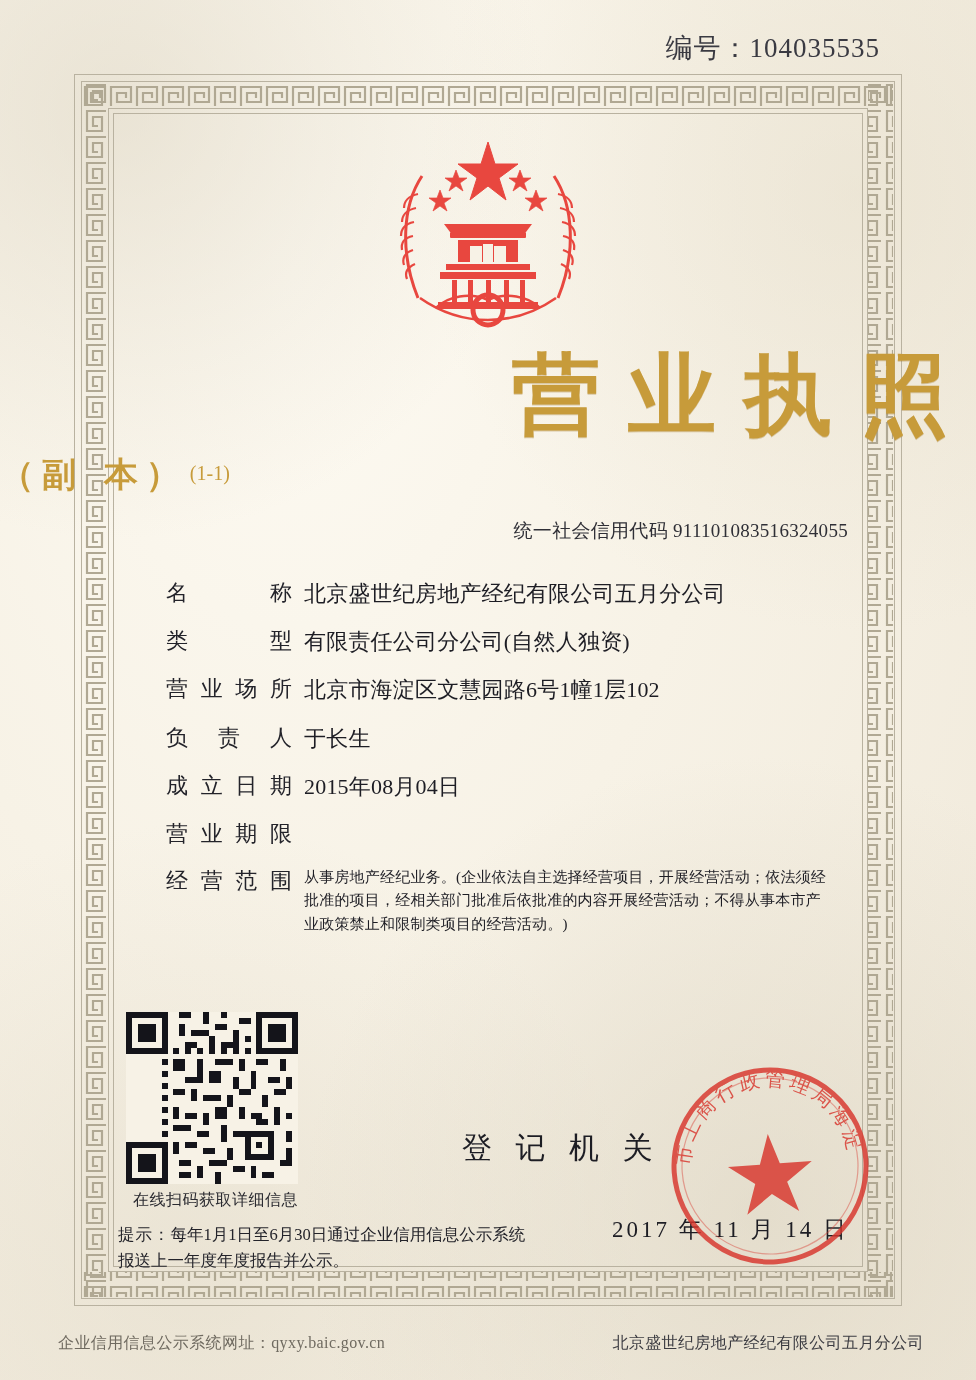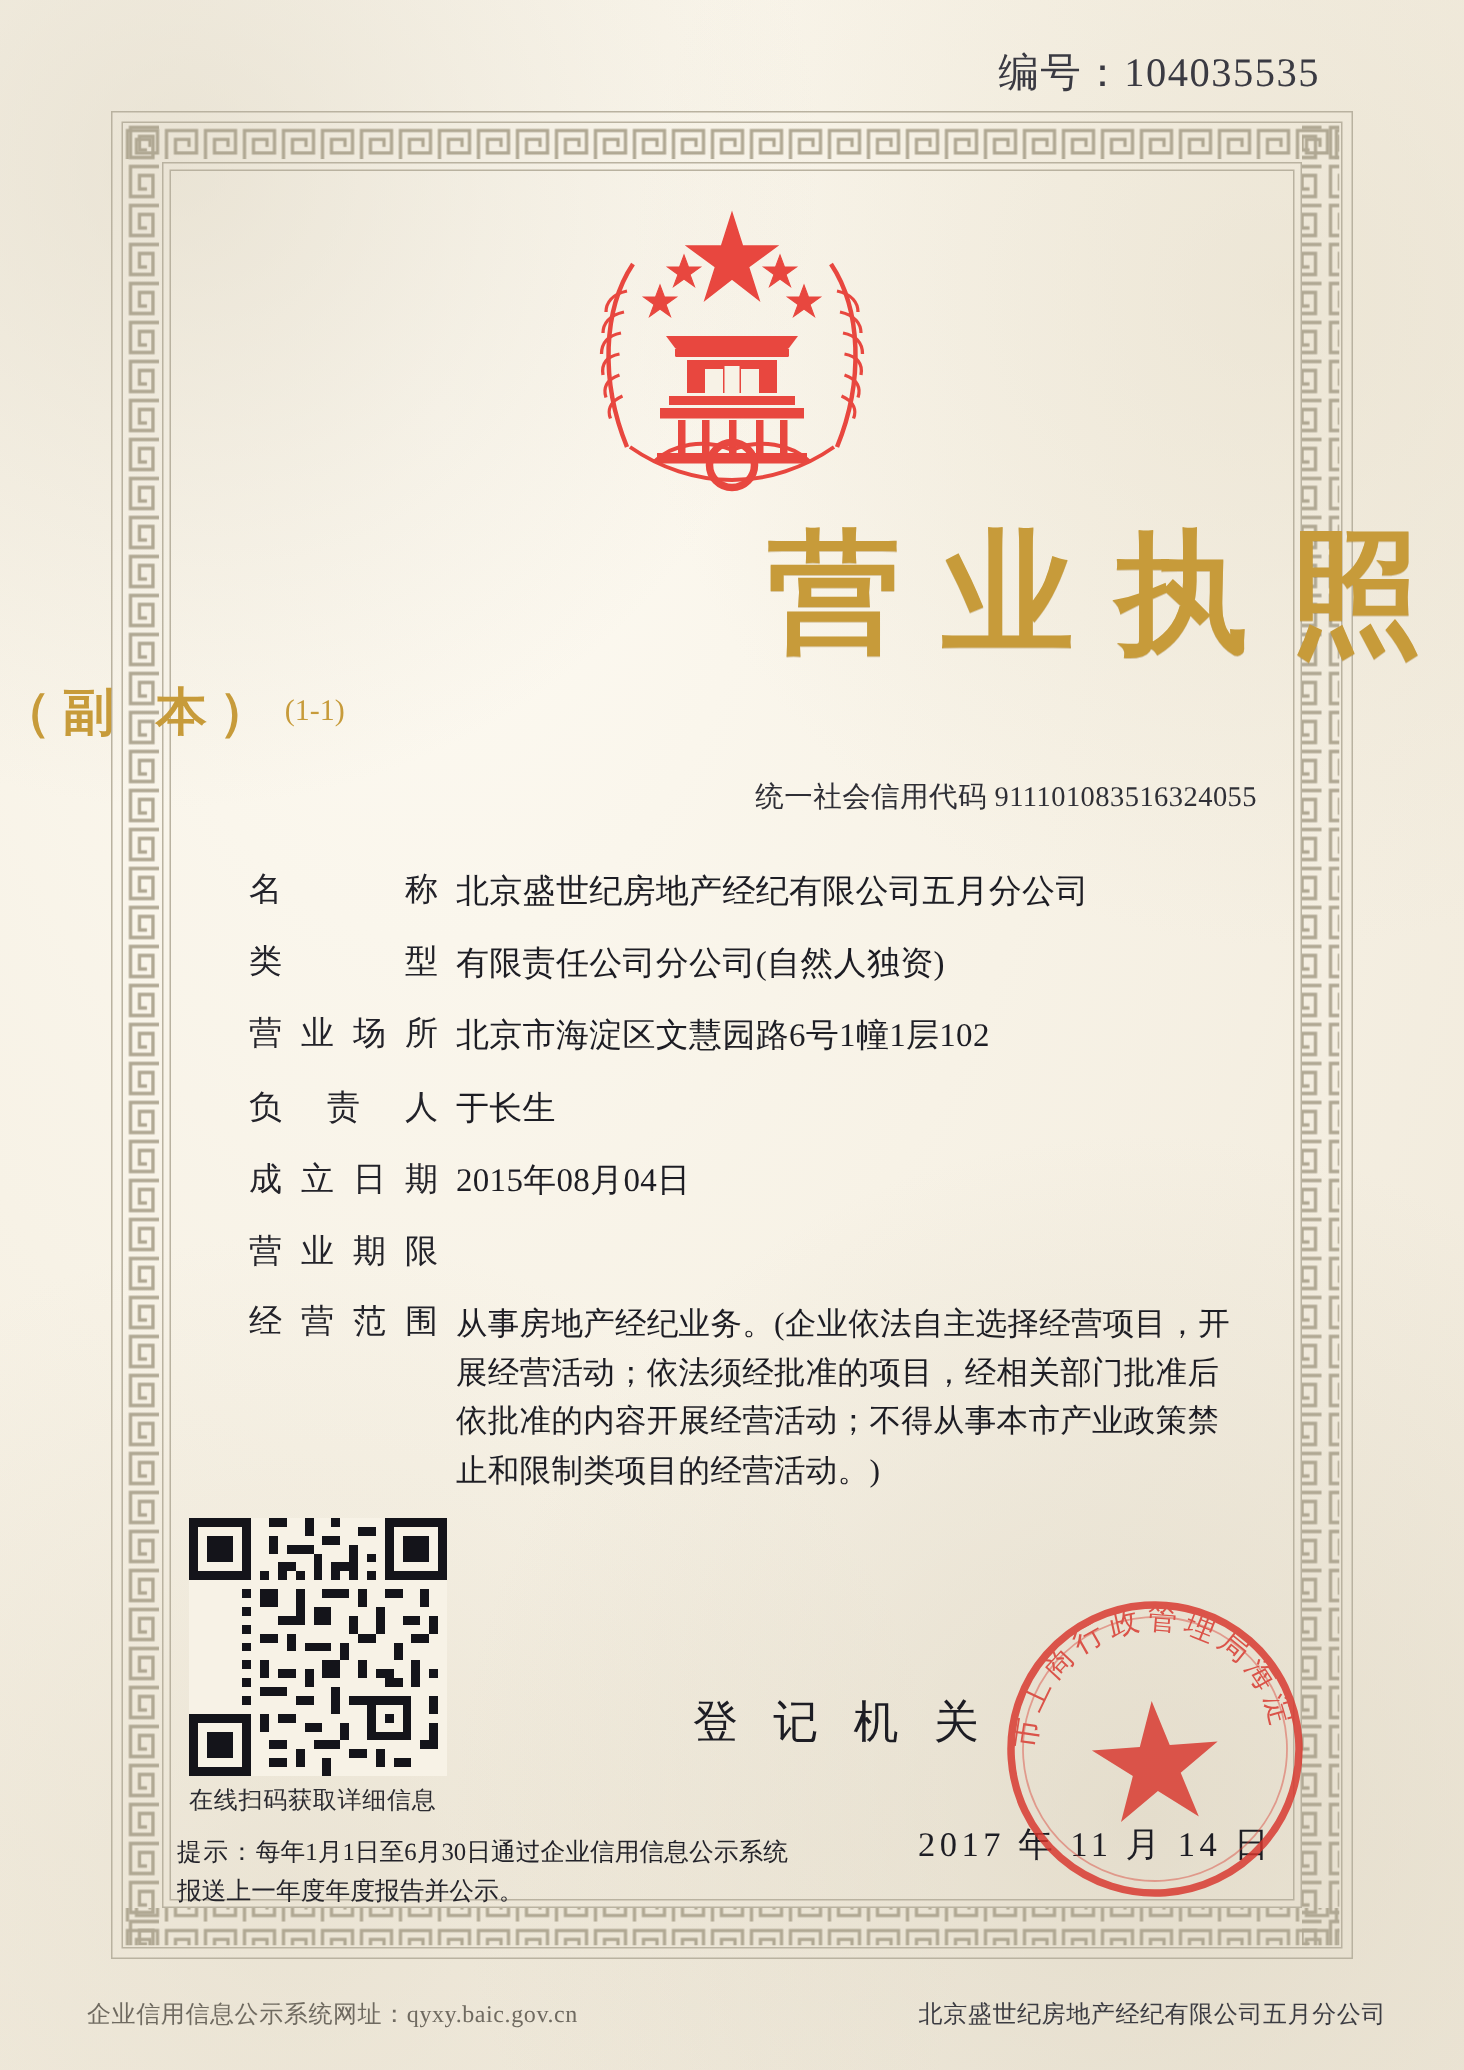--- a/index.html
+++ b/index.html
@@ -115,21 +115,21 @@
     font-size: 20px;
     vertical-align: super;
     letter-spacing: 0;
     margin-left: 2px;
   }
 
   
   .credit-code {
     position: absolute;
     top: 518px;
-    right: 138px;
+    right: 128px;
     font-size: 19px;
     color: #2f2f36;
     z-index: 5;
     letter-spacing: .3px;
     white-space: nowrap;
   }
 
   
   .fields {
     position: absolute;
@@ -155,29 +155,29 @@
     box-sizing: border-box;
   }
   .field-label span { display: inline-block; }
   .field-value {
     font-size: 22px;
     color: #1d1d24;
     line-height: 1.42;
     flex: 1;
     letter-spacing: .2px;
   }
-  .field-value.multi { font-size: 21px; line-height: 1.55; }
+  .field-value.multi { font-size: 15px; line-height: 1.55; }
 
   
   .qr-wrap {
     position: absolute;
     left: 126px;
     top: 1012px;
     z-index: 5;
-    text-align: left;
+    text-align: right;
   }
   .qr {
     width: 172px;
     height: 172px;
     display: block;
   }
   .qr-caption {
     margin-top: 6px;
     font-size: 16px;
     color: #2b2b31;

